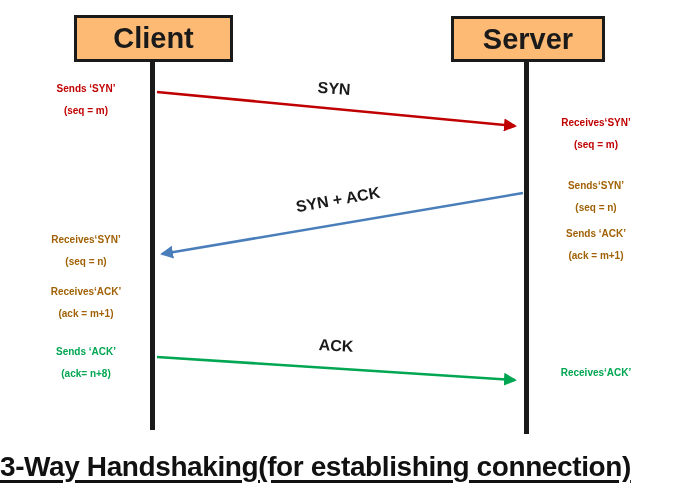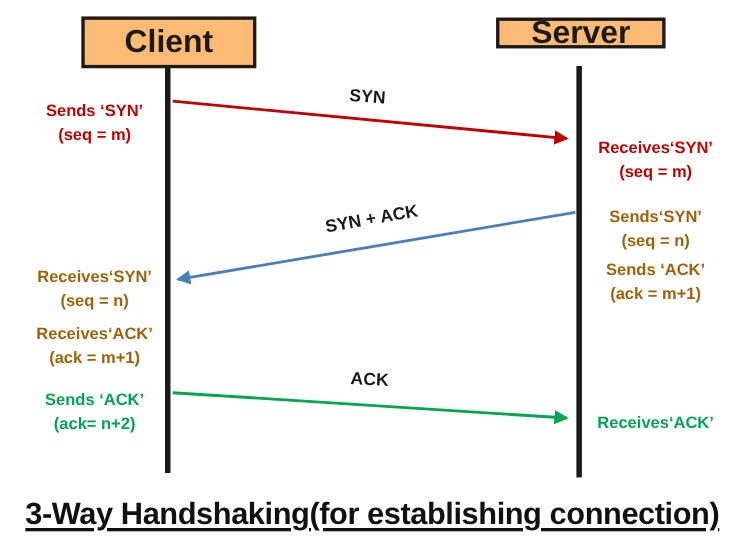--- a/index.html
+++ b/index.html
@@ -14,63 +14,61 @@
   .actor-box{
     position:absolute;
     box-sizing:border-box;
     border:3px solid #1a1a1a;
     background:#fdba74;
     display:flex;align-items:center;justify-content:center;
     font-weight:bold;font-size:29px;color:#1a1a1a;
     letter-spacing:0px;
   }
   .actor-client{left:74px;top:15px;width:159px;height:47px;}
-  .actor-server{left:451px;top:16px;width:154px;height:28px;}
+  .actor-server{left:451px;top:16px;width:154px;height:46px;}
   
   .lifeline{position:absolute;background:#1a1a1a;width:5px;}
   .lifeline-client{left:150px;top:60px;height:370px;}
   .lifeline-server{left:524px;top:60px;height:374px;}
   
   .arrows{position:absolute;left:0;top:0;width:677px;height:493px;}
   
   .msg-label{
     position:absolute;
     font-weight:bold;font-size:16px;color:#1a1a1a;
     white-space:nowrap;
     transform:translate(-50%,-50%);
   }
   .msg-syn{left:334px;top:89px;transform:translate(-50%,-50%) rotate(4deg);}
   .msg-synack{left:338px;top:200px;transform:translate(-50%,-50%) rotate(-10deg);}
   .msg-ack{left:336px;top:346px;transform:translate(-50%,-50%) rotate(3deg);}
   
   .annot{
     position:absolute;width:150px;
     text-align:center;
-    font-weight:bold;font-size:15px;line-height:22px;
+    font-weight:bold;font-size:10px;line-height:22px;
     white-space:nowrap;
-    margin-top:12px;
   }
   .annot div{white-space:nowrap;}
   .col-left{left:11px;}
   .col-right{left:521px;}
   .c-red{color:#c00000;}
   .c-blue{color:#a16207;}
   .c-green{color:#00a651;}
   .a-client-syn-send{top:78px;}
   .a-server-syn-receive{top:112px;}
   .a-server-syn-send{top:175px;}
   .a-server-ack-send{top:223px;}
   .a-client-syn-receive{top:229px;}
   .a-client-ack-receive{top:281px;}
   .a-client-ack-send{top:341px;}
   .a-server-ack-receive{top:362px;}
   
   .title{
     position:absolute;left:0;top:451px;width:677px;
-    text-align:center;
     font-weight:bold;font-size:28px;color:#111111;
     letter-spacing:-0.4px;
     text-decoration:underline;
     text-decoration-thickness:3px;
     text-underline-offset:4px;
     white-space:nowrap;
   }
 </style>
 </head>
 <body>
@@ -115,21 +113,21 @@
   <div class="annot col-left c-blue a-client-syn-receive">
     <div>Receives‘SYN’</div>
     <div>(seq = n)</div>
   </div>
   <div class="annot col-left c-blue a-client-ack-receive">
     <div>Receives‘ACK’</div>
     <div>(ack = m+1)</div>
   </div>
   <div class="annot col-left c-green a-client-ack-send">
     <div>Sends ‘ACK’</div>
-    <div>(ack= n+2)</div>
+    <div>(ack= n+8)</div>
   </div>
 
   <div class="annot col-right c-red a-server-syn-receive">
     <div>Receives‘SYN’</div>
     <div>(seq = m)</div>
   </div>
   <div class="annot col-right c-blue a-server-syn-send">
     <div>Sends‘SYN’</div>
     <div>(seq = n)</div>
   </div>

